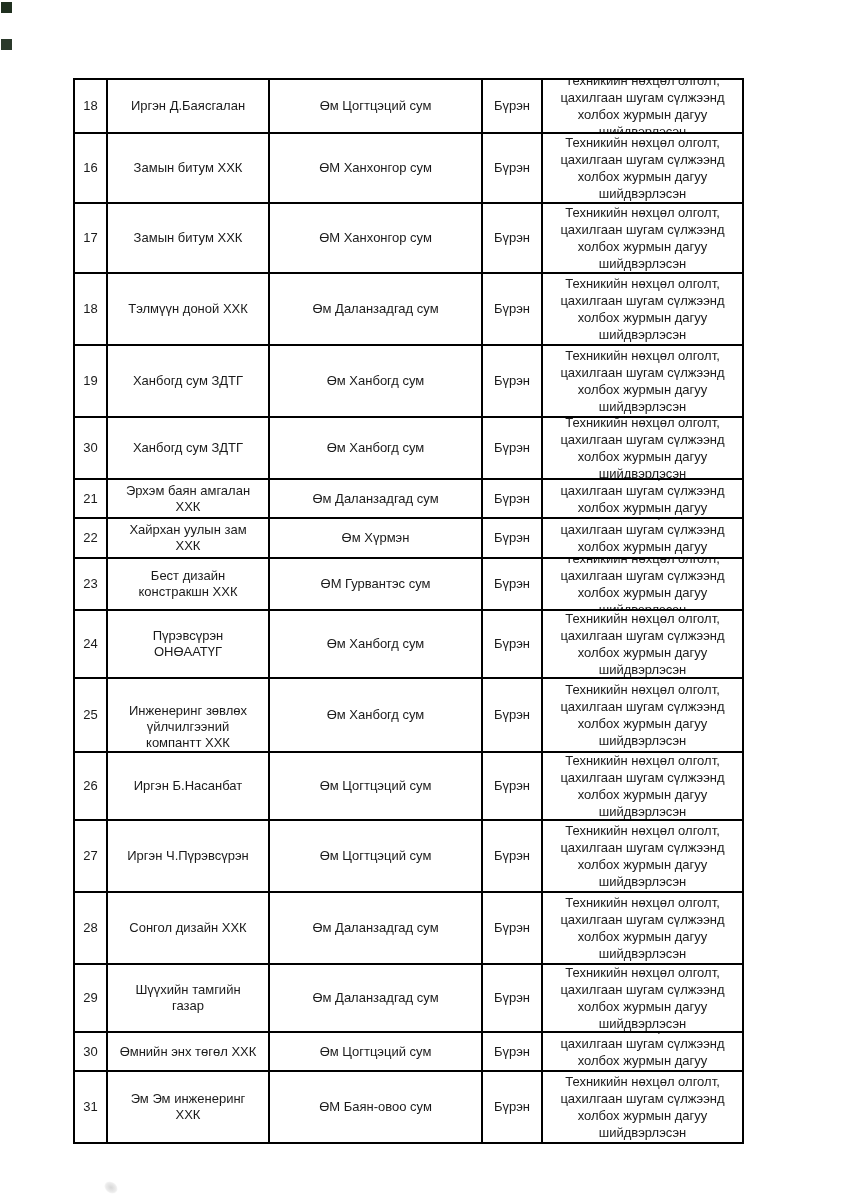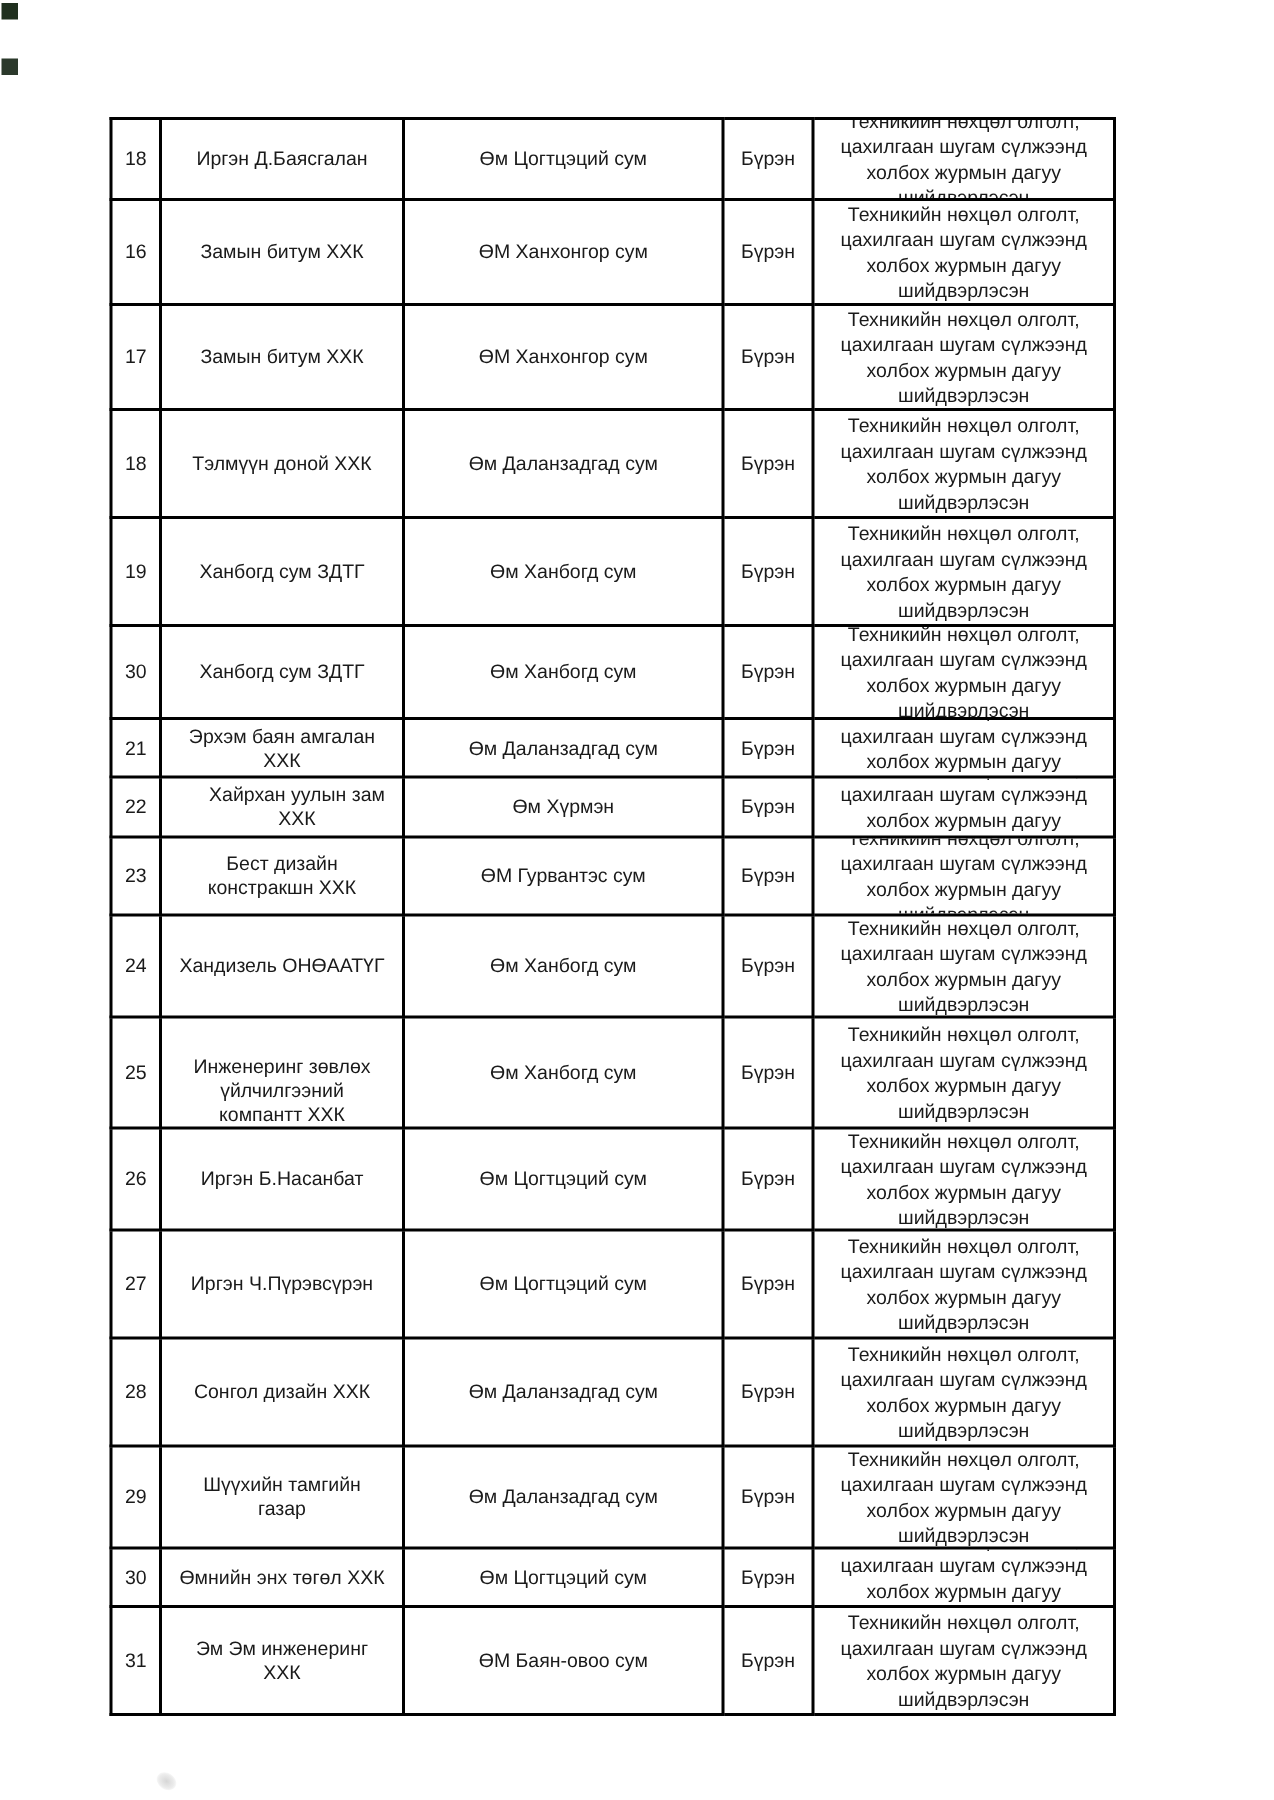--- a/index.html
+++ b/index.html
@@ -266,21 +266,21 @@
             </div>
       </td>
     </tr>
         <tr style="height: 38px;">
       <td class="cell-num">
         <div class="clip" style="height: 38px;">
               <div class="txt">22</div>
             </div>
       </td>
       <td class="cell-name">
-        <div class="clip" style="height: 38px; margin-left: 10px;">
+        <div class="clip" style="height: 38px;">
               <div class="txt">Хайрхан уулын зам ХХК</div>
             </div>
       </td>
       <td class="cell-loc">
         <div class="clip" style="height: 38px;">
               <div class="txt">Өм Хүрмэн</div>
             </div>
       </td>
       <td class="cell-status">
         <div class="clip" style="height: 38px;">
@@ -321,21 +321,21 @@
       </td>
     </tr>
         <tr style="height: 66px;">
       <td class="cell-num">
         <div class="clip" style="height: 66px;">
               <div class="txt">24</div>
             </div>
       </td>
       <td class="cell-name">
         <div class="clip" style="height: 66px;">
-              <div class="txt">Хандизель ОНӨААТҮГ</div>
+              <div class="txt">Пүрэвсүрэн ОНӨААТҮГ</div>
             </div>
       </td>
       <td class="cell-loc">
         <div class="clip" style="height: 66px;">
               <div class="txt">Өм Ханбогд сум</div>
             </div>
       </td>
       <td class="cell-status">
         <div class="clip" style="height: 66px;">
               <div class="txt">Бүрэн</div>

